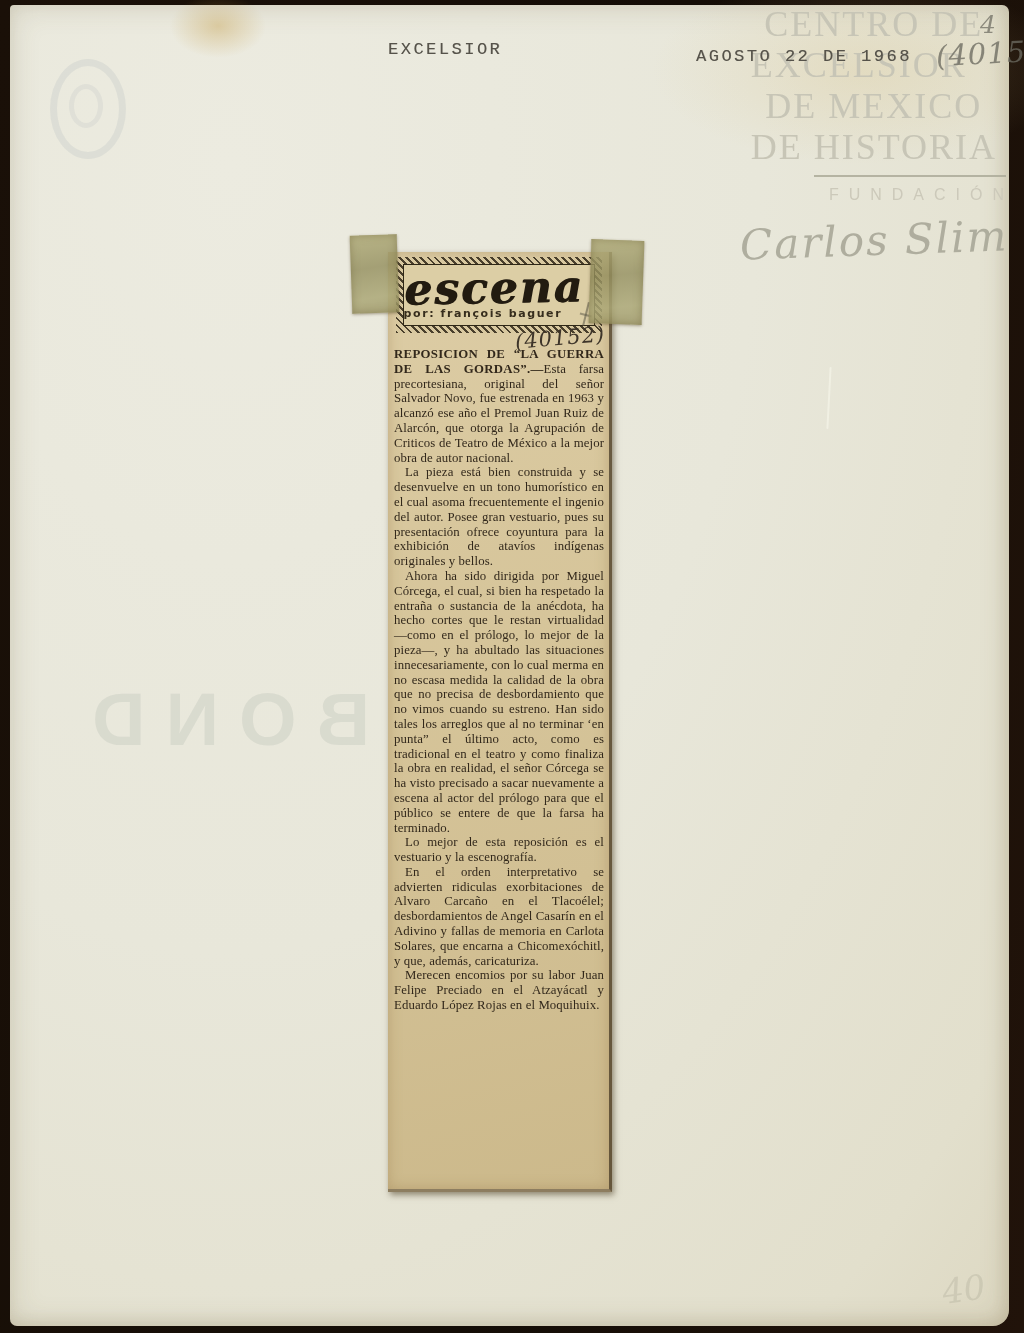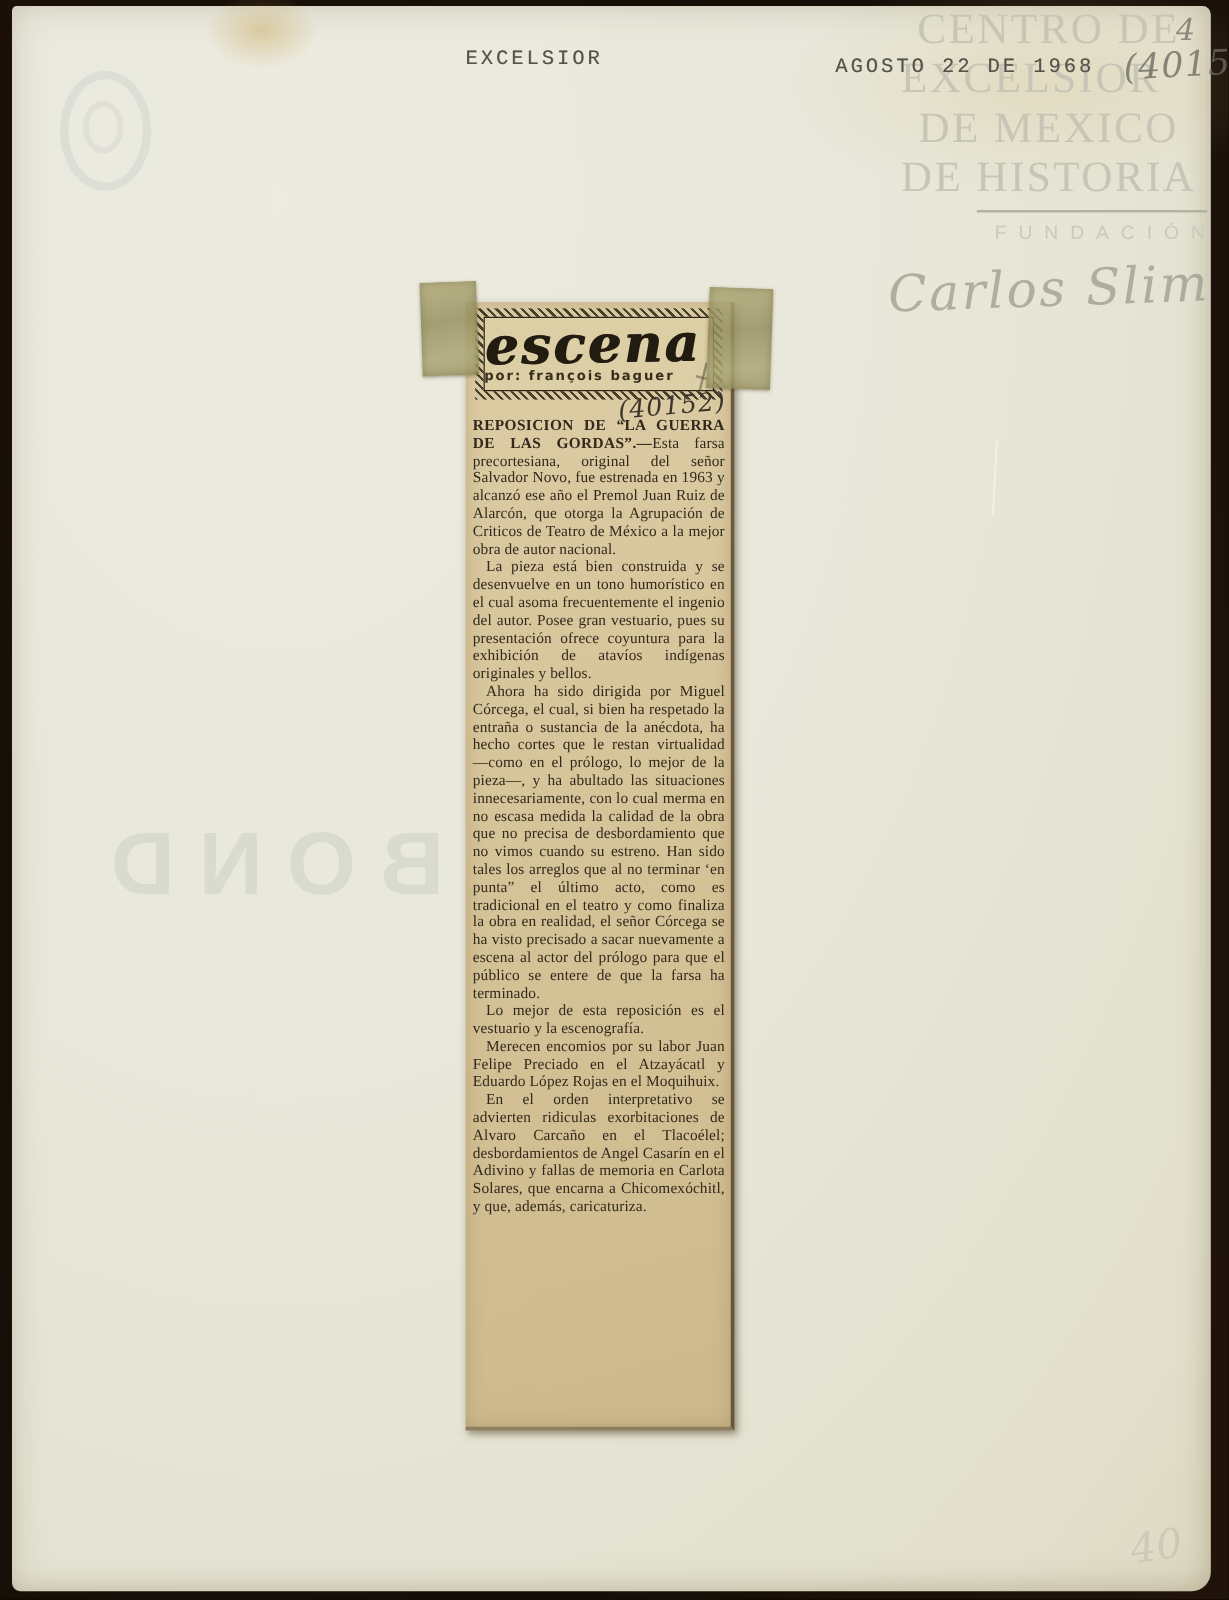--- a/index.html
+++ b/index.html
@@ -132,21 +132,21 @@
       </div>
     </div>
     <div class="pencil-mark"></div>
     <div class="ink-num">(40152)</div>
 
     <div class="article">
       <p class="first"><b>REPOSICION DE “LA GUERRA DE LAS GORDAS”.—</b><span>Esta farsa precortesiana, original del señor Salvador Novo, fue estrenada en 1963 y alcanzó ese año el Premol Juan Ruiz de Alarcón, que otorga la Agrupación de Criticos de Teatro de México a la mejor obra de autor nacional.</span></p>
       <p>La pieza está bien construida y se desenvuelve en un tono humorístico en el cual asoma frecuentemente el ingenio del autor. Posee gran vestuario, pues su presentación ofrece coyuntura para la exhibición de atavíos indígenas originales y bellos.</p>
       <p>Ahora ha sido dirigida por Miguel Córcega, el cual, si bien ha respetado la entraña o sustancia de la anécdota, ha hecho cortes que le restan virtualidad —como en el prólogo, lo mejor de la pieza—, y ha abultado las situaciones innecesariamente, con lo cual merma en no escasa medida la calidad de la obra que no precisa de desbordamiento que no vimos cuando su estreno. Han sido tales los arreglos que al no terminar ‘en punta” el último acto, como es tradicional en el teatro y como finaliza la obra en realidad, el señor Córcega se ha visto precisado a sacar nuevamente a escena al actor del prólogo para que el público se entere de que la farsa ha terminado.</p>
       <p>Lo mejor de esta reposición es el vestuario y la escenografía.</p>
+      <p>En el orden interpretativo se advierten ridiculas exorbitaciones de Alvaro Carcaño en el Tlacoélel; desbordamientos de Angel Casarín en el Adivino y fallas de memoria en Carlota Solares, que encarna a Chicomexóchitl, y que, además, caricaturiza.</p>
       <p>Merecen encomios por su labor Juan Felipe Preciado en el Atzayácatl y Eduardo López Rojas en el Moquihuix.</p>
-      <p>En el orden interpretativo se advierten ridiculas exorbitaciones de Alvaro Carcaño en el Tlacoélel; desbordamientos de Angel Casarín en el Adivino y fallas de memoria en Carlota Solares, que encarna a Chicomexóchitl, y que, además, caricaturiza.</p>
     </div>
   </div>
 
   <div class="tape tape-left"></div>
   <div class="tape tape-right"></div>
 
 </div>
 
 </body></html>

